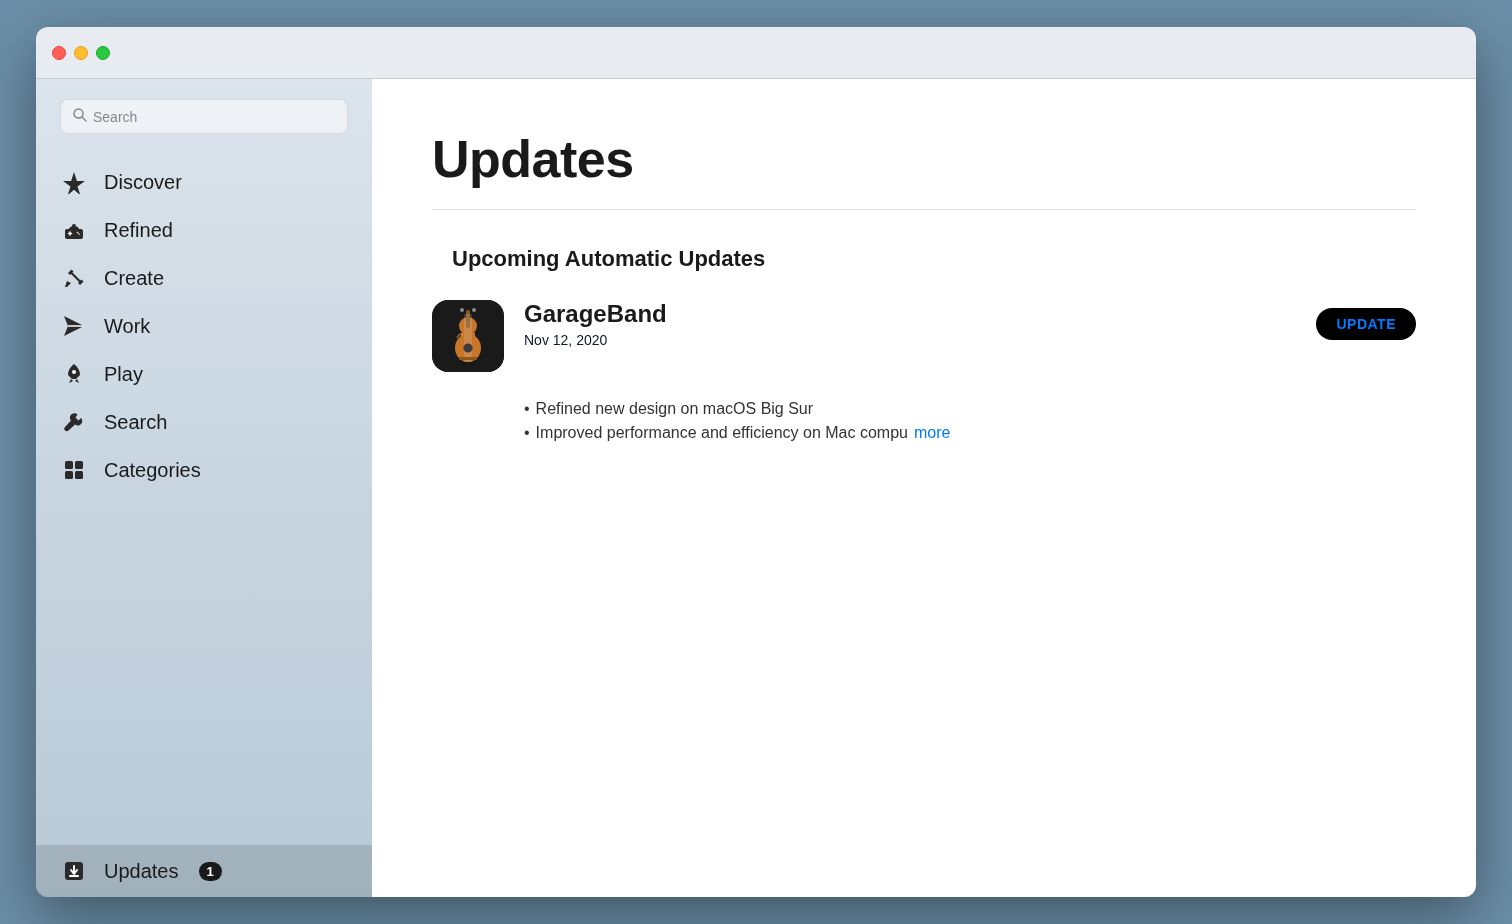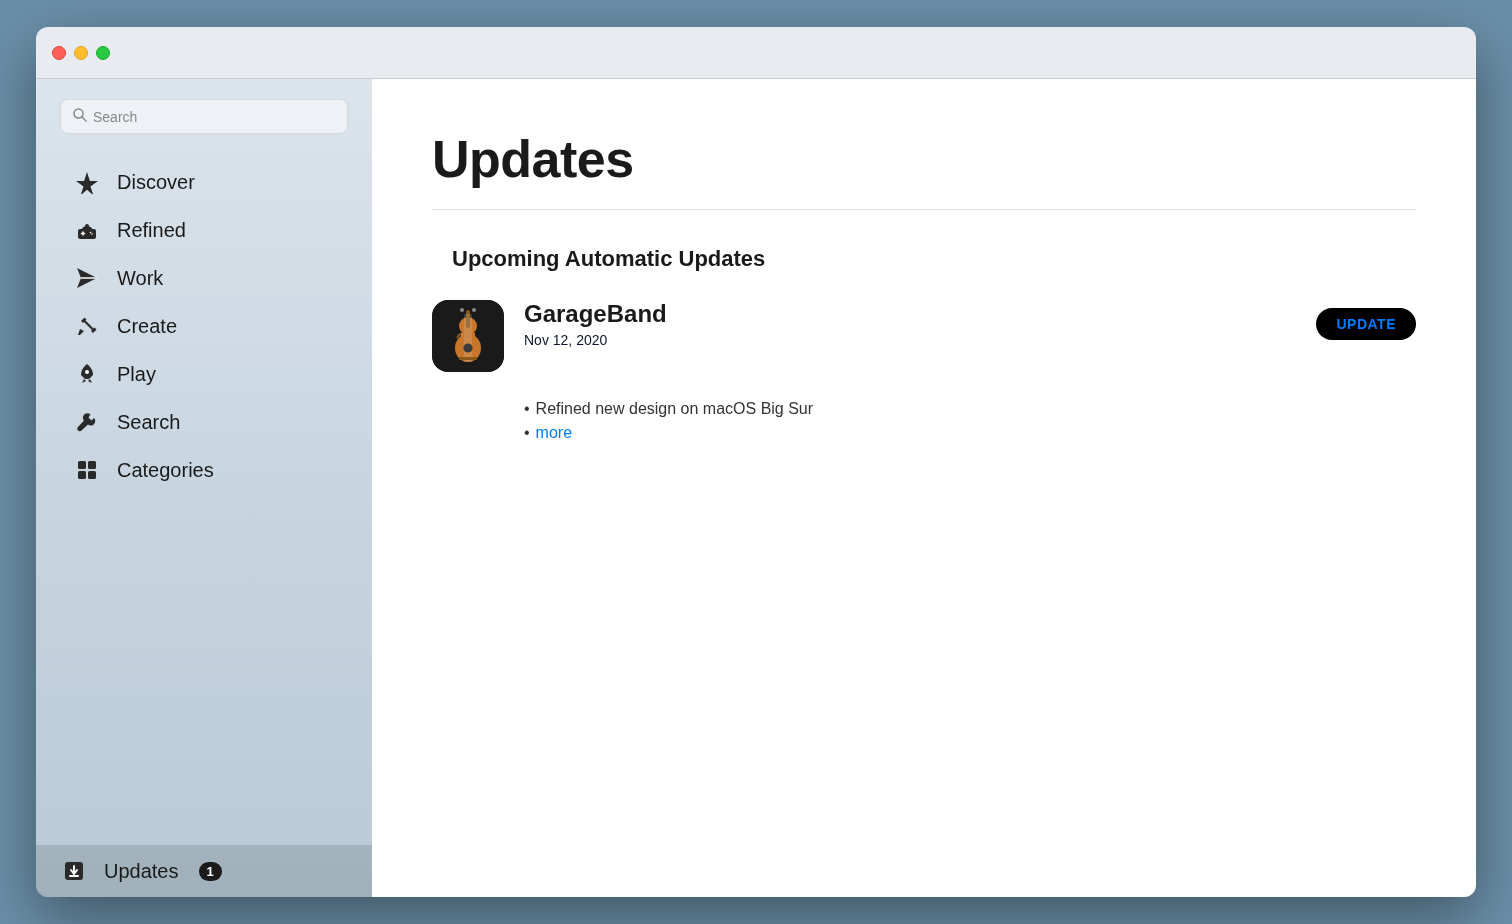--- a/index.html
+++ b/index.html
@@ -95,21 +95,21 @@
 
     .nav-items {
       flex: 1;
       display: flex;
       flex-direction: column;
     }
 
     .nav-item {
       display: flex;
       align-items: center;
-      padding: 10px 37px;
+      padding: 10px 24px;
       gap: 16px;
       cursor: pointer;
       border-radius: 0;
       transition: background 0.1s;
     }
 
     .nav-icon {
       width: 28px;
       height: 28px;
       display: flex;
@@ -302,35 +302,35 @@
               <circle cx="15.5" cy="14.5" r="0.8" fill="white"></circle>
               <circle cx="17" cy="16" r="0.8" fill="white"></circle>
             </svg>
           </div>
           <span class="nav-label">Refined</span>
         </div>
 
         <div class="nav-item">
           <div class="nav-icon">
             <svg viewBox="0 0 24 24" xmlns="http://www.w3.org/2000/svg">
+              <path d="M9.5 3.5 L6 7l2 2 1-1 8 8-1 1 2 2 3.5-3.5-2-2-1 1-8-8 1-1z" fill="#2a2a2a"></path>
+              <path d="M5 15 L3 21 l2 0 L9 17z" fill="#2a2a2a"></path>
+            </svg>
+          </div>
+          <span class="nav-label">Create</span>
+        </div>
+
+        <div class="nav-item">
+          <div class="nav-icon">
+            <svg viewBox="0 0 24 24" xmlns="http://www.w3.org/2000/svg">
               <path d="M2 2 L22 12 L2 22 L6 12 Z" fill="#2a2a2a"></path>
               <line x1="6" y1="12" x2="22" y2="12" stroke="white" stroke-width="1.5"></line>
             </svg>
           </div>
           <span class="nav-label">Work</span>
-        </div>
-
-        <div class="nav-item">
-          <div class="nav-icon">
-            <svg viewBox="0 0 24 24" xmlns="http://www.w3.org/2000/svg">
-              <path d="M9.5 3.5 L6 7l2 2 1-1 8 8-1 1 2 2 3.5-3.5-2-2-1 1-8-8 1-1z" fill="#2a2a2a"></path>
-              <path d="M5 15 L3 21 l2 0 L9 17z" fill="#2a2a2a"></path>
-            </svg>
-          </div>
-          <span class="nav-label">Create</span>
         </div>
 
         <div class="nav-item">
           <div class="nav-icon">
             <svg viewBox="0 0 24 24" xmlns="http://www.w3.org/2000/svg">
               <path d="M12 2 C12 2 18 6 18 13 L14 17 L10 17 L6 13 C6 6 12 2 12 2Z" fill="#2a2a2a"></path>
               <circle cx="12" cy="10" r="2" fill="white"></circle>
               <path d="M9 17 L7 21 L11 19Z" fill="#2a2a2a"></path>
               <path d="M15 17 L17 21 L13 19Z" fill="#2a2a2a"></path>
             </svg>
@@ -421,20 +421,21 @@
           </div>
         </div>
 
         <div class="app-update-body">
           <div class="update-note">
             <span>•</span>
             <span>Refined new design on macOS Big Sur</span>
           </div>
           <div class="update-note">
             <span>•</span>
+            <span>Improved performance and efficiency on Mac compu</span>
             <span class="more-link">more</span>
           </div>
         </div>
 
       </div>
     </div>
   </div>
 </div>
 
 </body></html>

